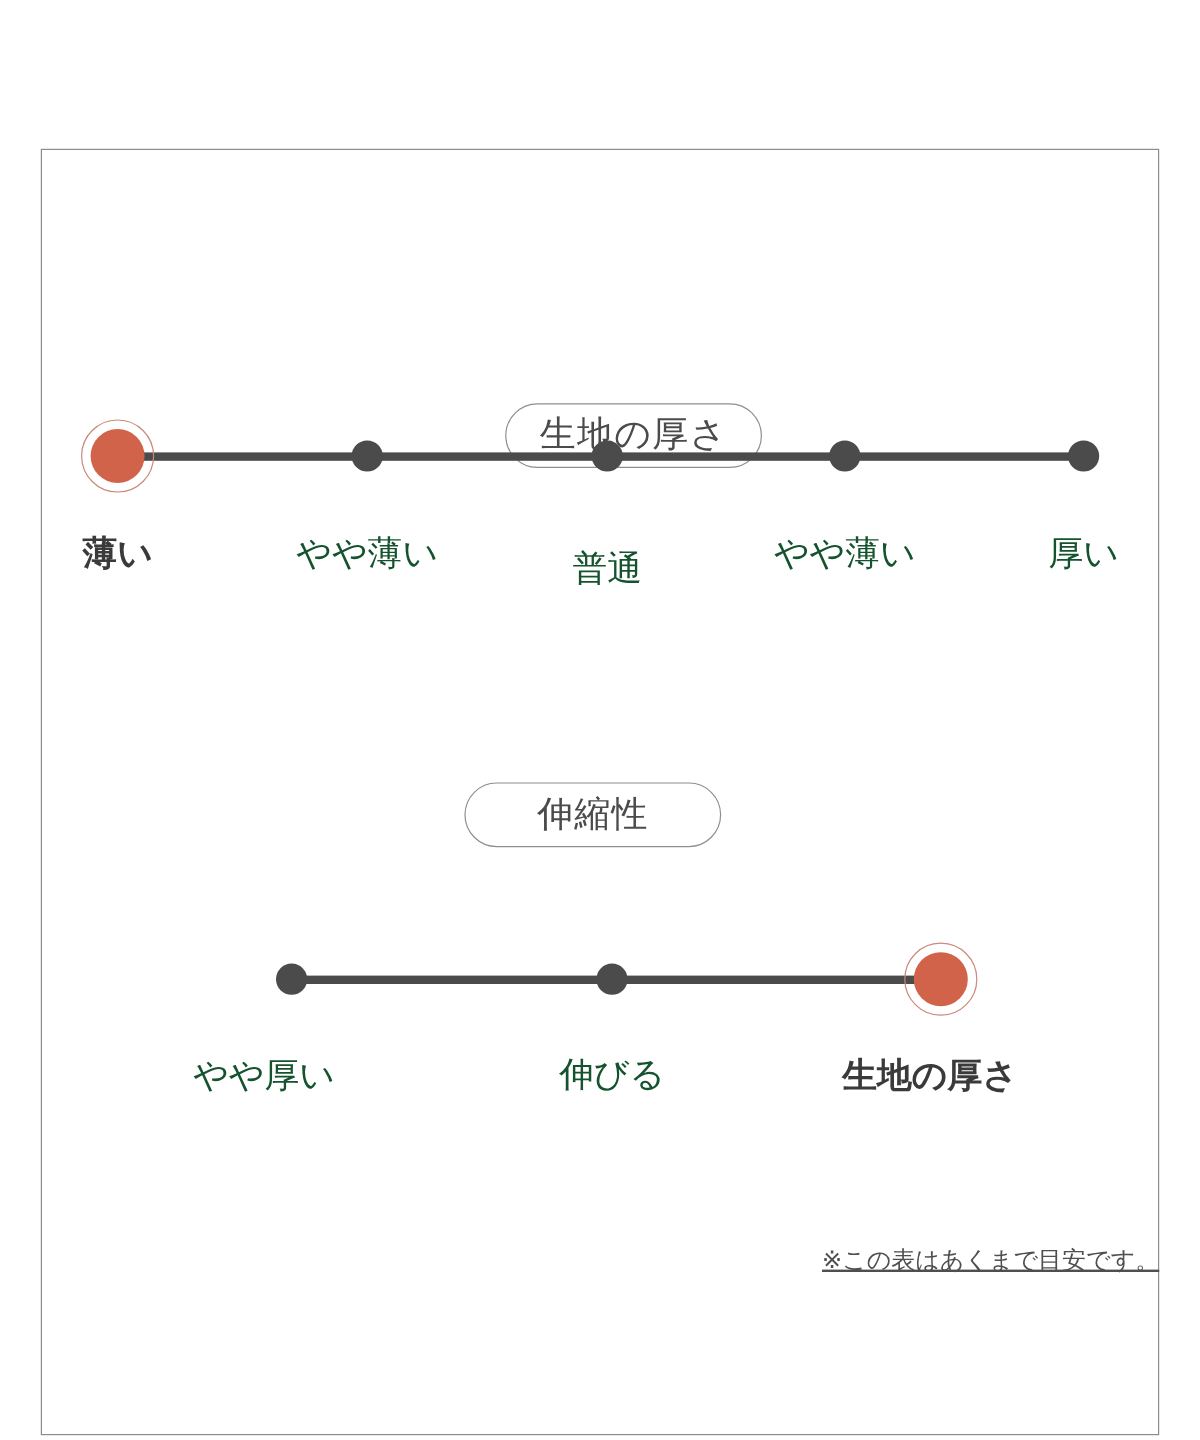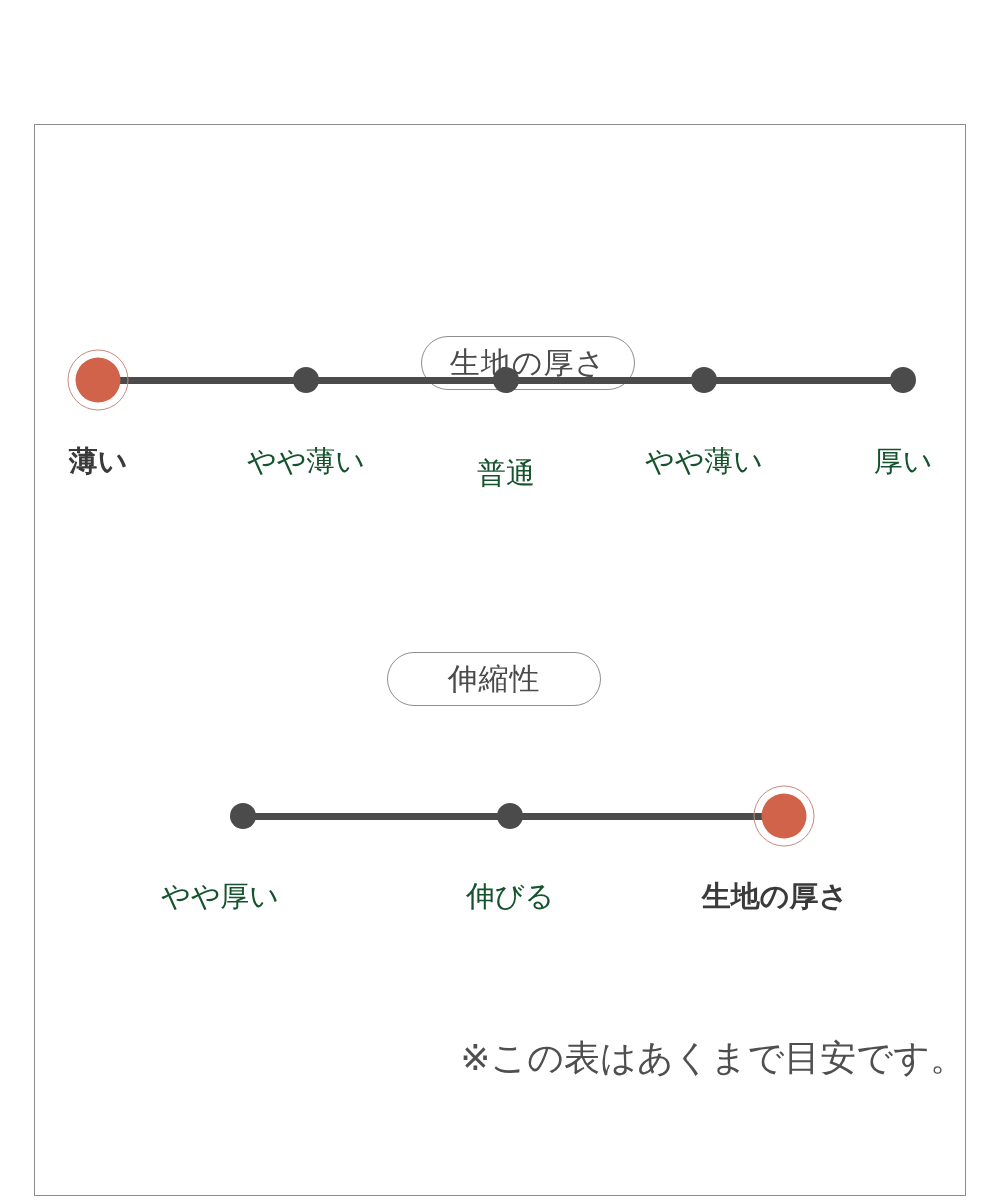--- a/index.html
+++ b/index.html
@@ -105,25 +105,26 @@
   .tick-label.active {
     font-weight: bold;
     color: #3a3a3a;
   }
 
   
   #footnote {
     position: absolute;
     right: 34px;
     top: 1040px;
-    font-size: 36px;
+    font-size: 20px;
     color: #4f4f4f;
     white-space: nowrap;
     line-height: 1;
     text-align: left;
+    text-decoration: underline;
   }
 </style>
 </head>
 <body>
 
 <div id="spec-card">
 
   <div class="section-badge" id="badge-thickness">
     <span class="section-badge-label">生地の厚さ</span>
   </div>

